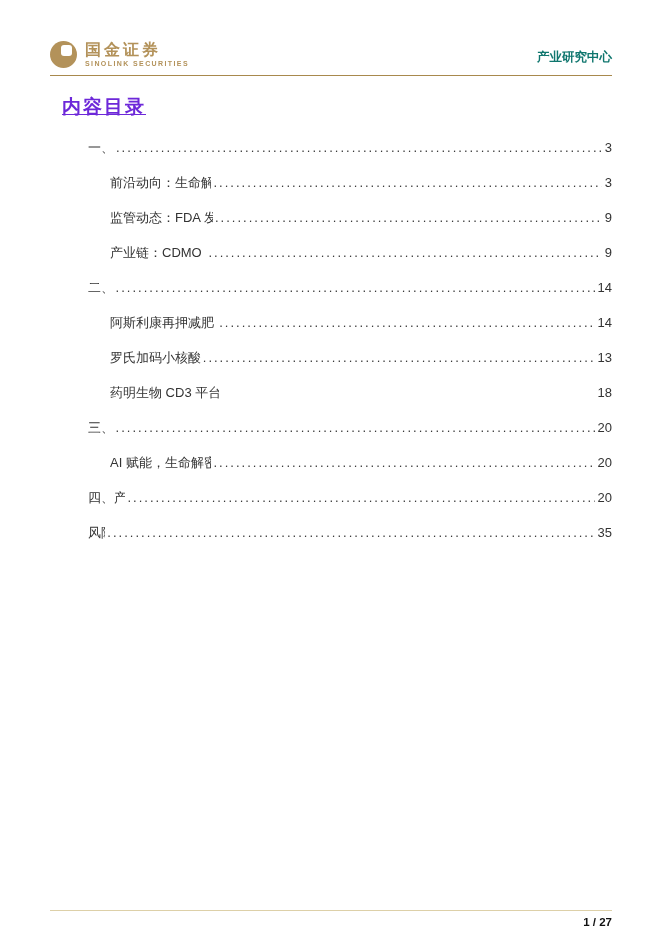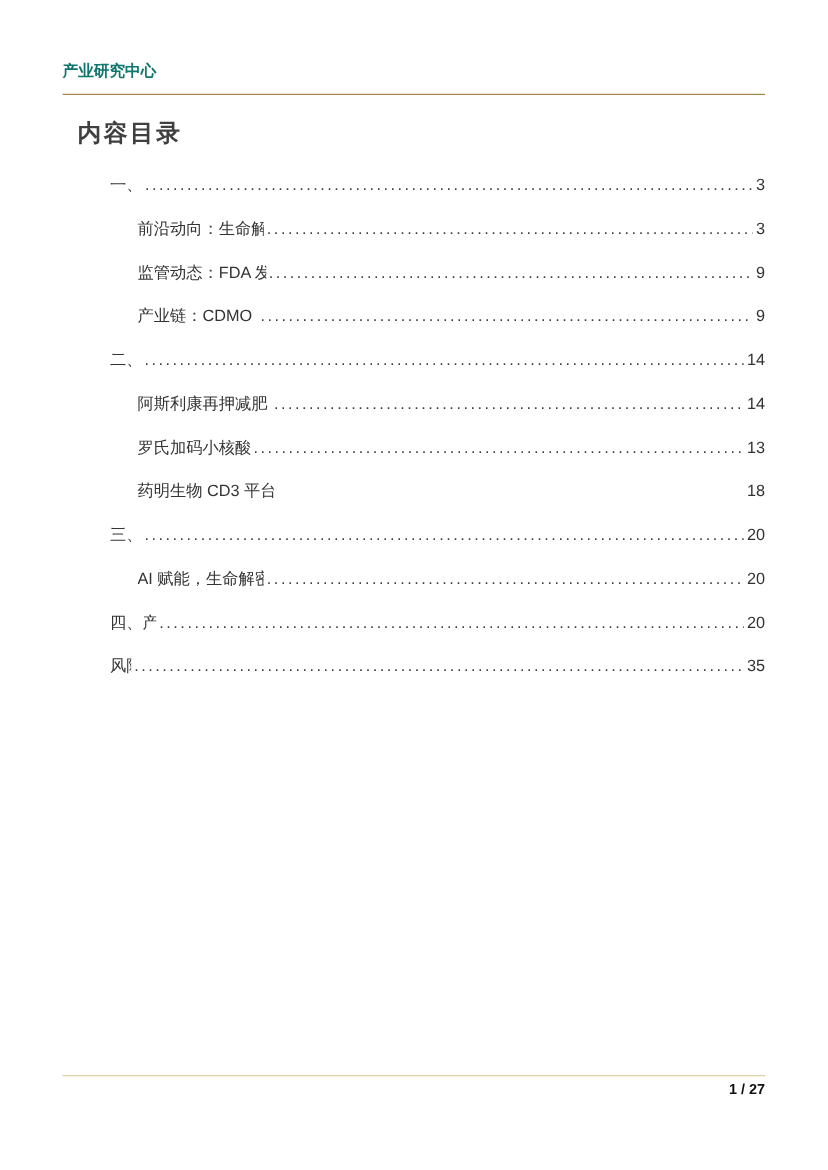--- a/index.html
+++ b/index.html
@@ -63,22 +63,23 @@
     margin: 0 50px;
     border-top: 1px solid #a8894d;
   }
 
   
   .toc-title {
     margin: 18px 50px 0 50px;
     padding-left: 12px;
     font-size: 19px;
     font-weight: bold;
-    color: #404040;
+    color: #6d28d9;
     letter-spacing: 2px;
+    text-decoration: underline;
   }
   .toc {
     margin: 17px 50px 0 50px;
   }
   .toc-row {
     display: flex;
     align-items: baseline;
     font-size: 13px;
     color: #333333;
     height: 21px;
@@ -105,37 +106,46 @@
   .toc-page {
     flex: 0 0 auto;
     text-align: right;
     color: #333333;
   }
 
   
   .footer {
     position: absolute;
     left: 50px; right: 50px;
-    top: 860px;
+    top: 910px;
   }
   .footer-rule { border-top: 1px solid #ddd0a8; }
   .page-num {
     text-align: right;
     font-size: 11.5px;
     font-weight: bold;
     color: #111111;
     margin-top: 5px;
   }
 </style>
 </head>
 <body>
 
 <div class="page">
 
   <header class="header">
+    <div class="brand">
+      <div class="logo-mark">
+        <div class="logo-hole"></div>
+      </div>
+      <div class="brand-text">
+        <div class="brand-cn">国金证券</div>
+        <div class="brand-en">SINOLINK SECURITIES</div>
+      </div>
+    </div>
     <div class="department">产业研究中心</div>
   </header>
   <div class="header-rule"></div>
 
   <h1 class="toc-title">内容目录</h1>
 
   <nav class="toc">
       <div class="toc-row level-1">
         <span class="toc-label">一、产业前沿</span>
         <span class="toc-leader">....................................................................................................................................................................................................................................................................</span>

